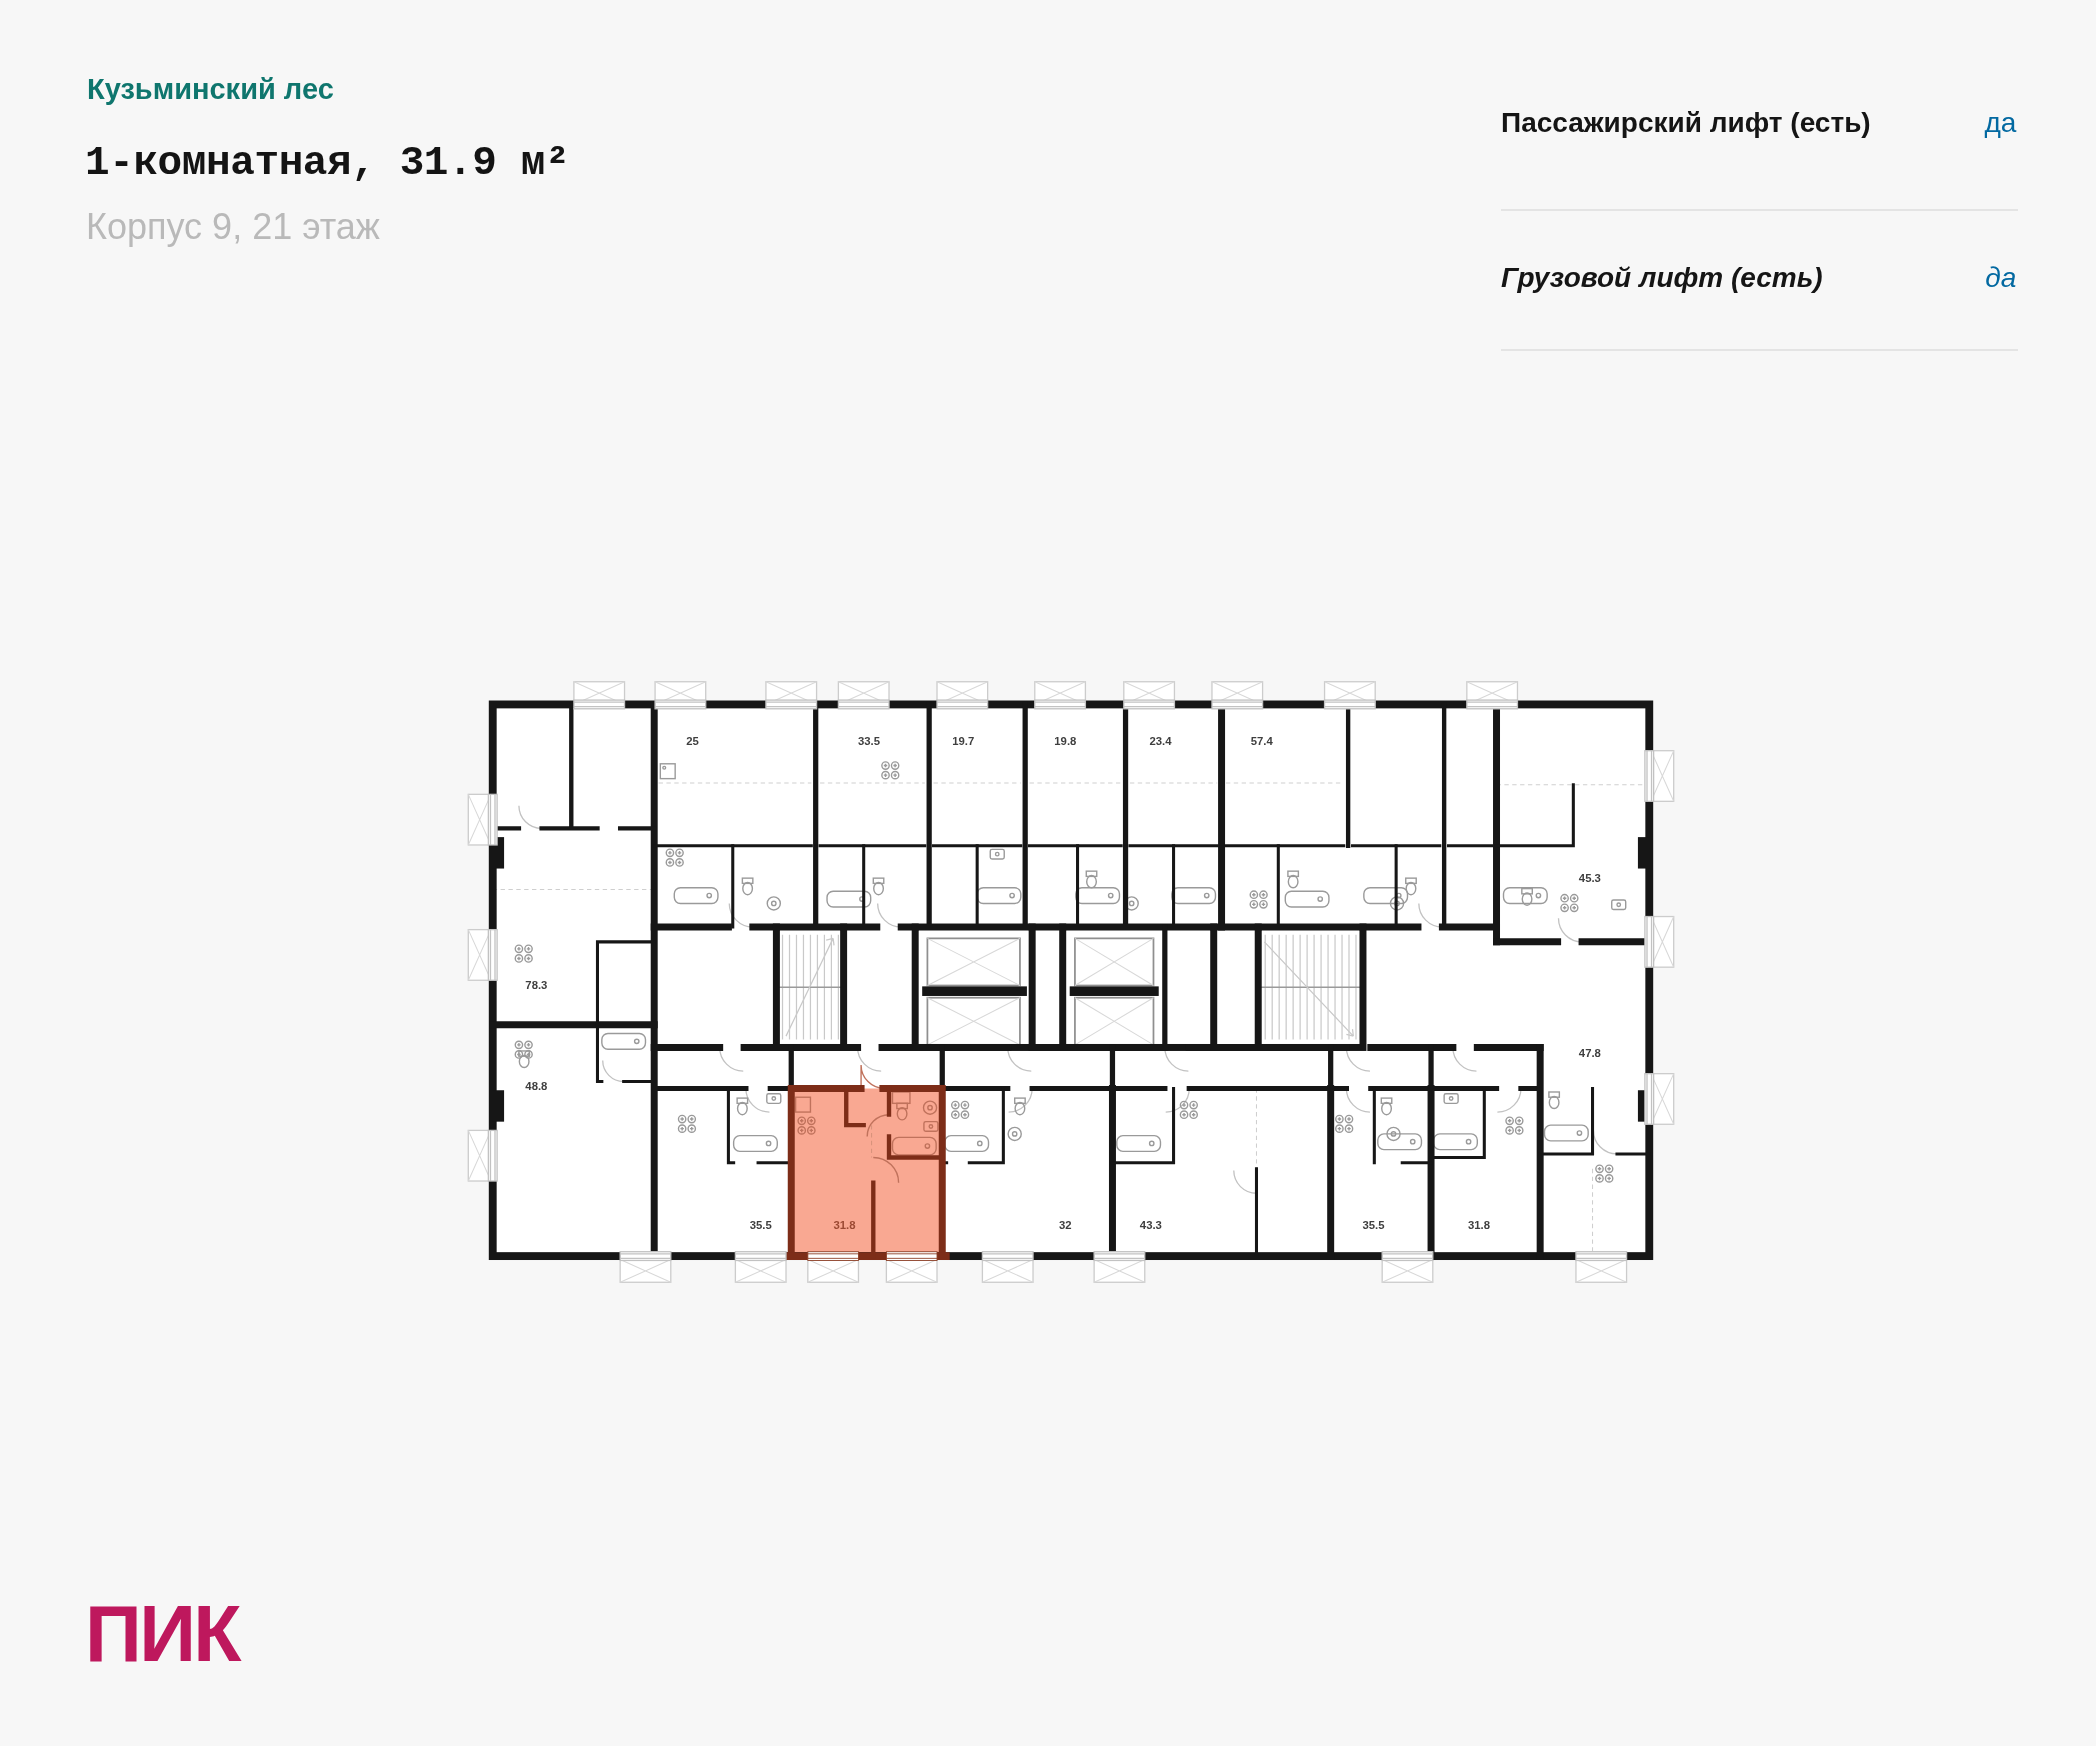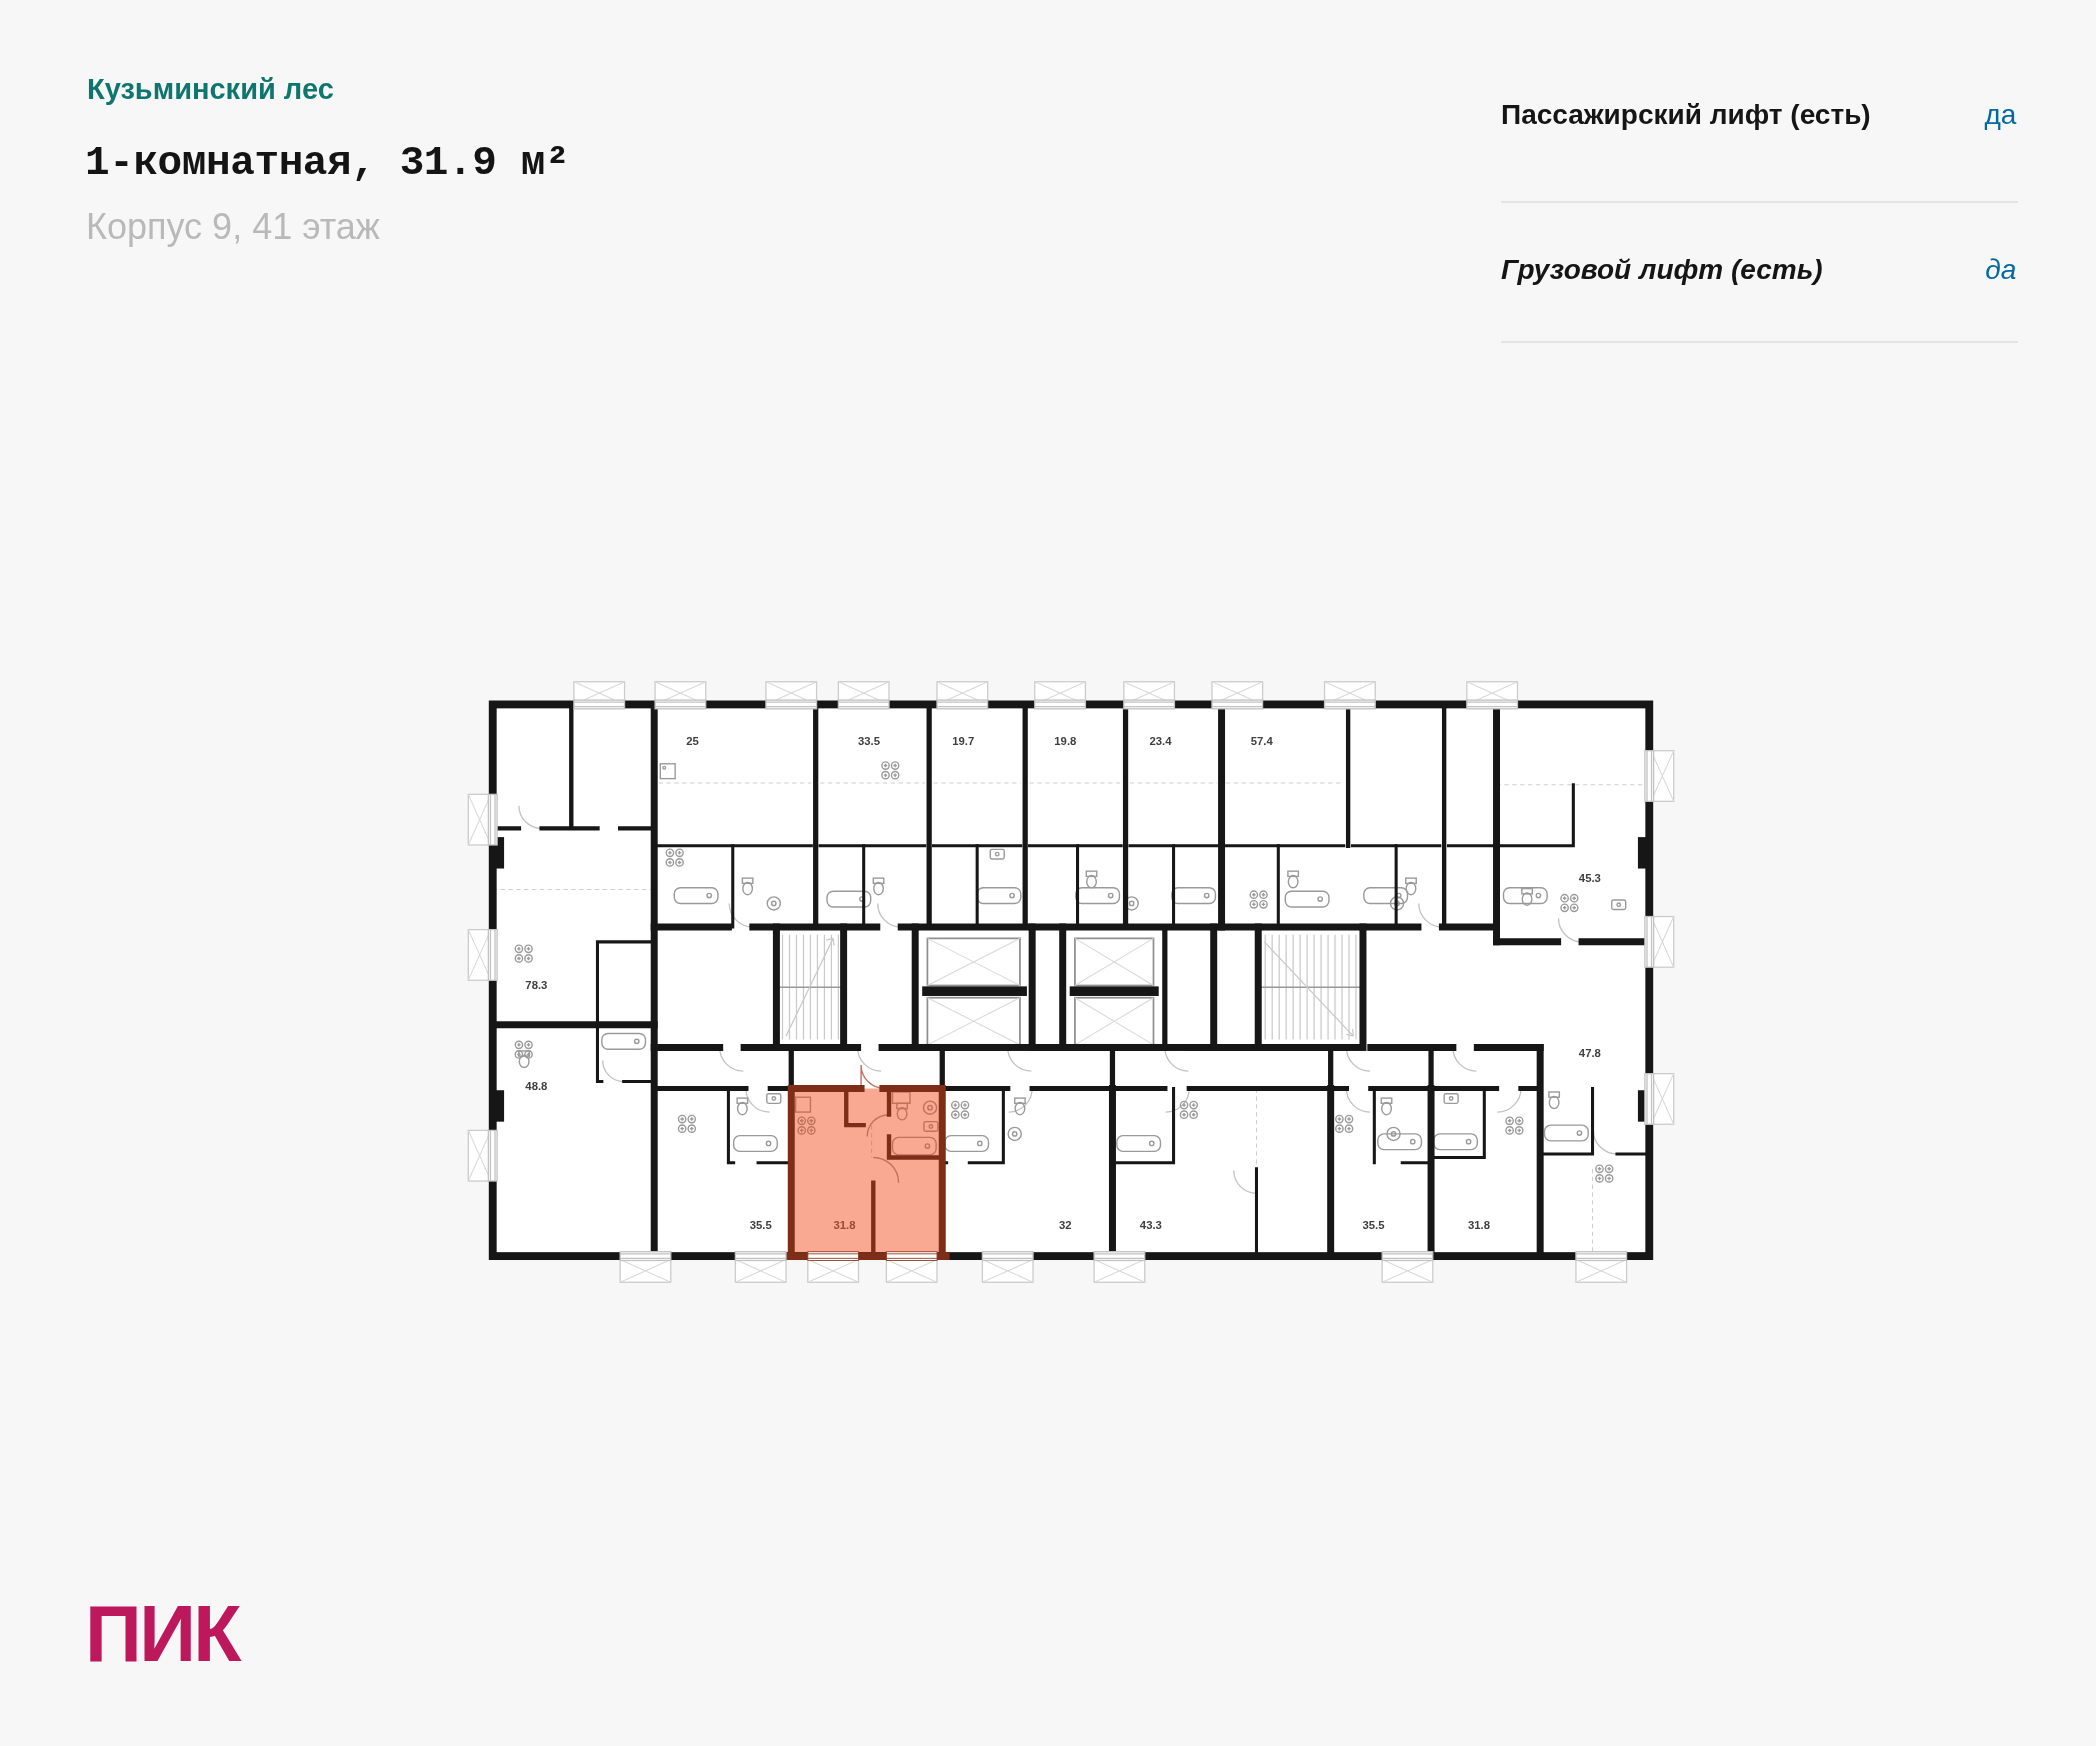--- a/index.html
+++ b/index.html
@@ -2,21 +2,21 @@
 <html style="font-size:14px"><head>
 <meta charset="utf-8">
 <style>
   html,body{margin:0;padding:0;background:#f7f7f7;}
   .page{position:relative;width:2096px;height:1747px;background:#f7f7f7;overflow:hidden;
         font-family:"Liberation Sans",sans-serif;}
   .abs{position:absolute;}
   .project{left:87px;top:73px;font-size:29px;font-weight:600;color:#0f766e;}
   .title{left:85px;top:140px;font-size:41px;font-weight:700;color:#141414;letter-spacing:-0.4px;font-family:Liberation Mono, monospace;}
   .subtitle{left:86px;top:206px;font-size:36px;font-weight:500;color:#b9b9b9;}
-  .specs{left:1501px;top:8px;width:517px;height:349px;}
+  .specs{left:1501px;top:16px;width:517px;height:349px;}
   .spec-row{position:absolute;left:0;width:517px;}
   .spec-label{font-size:28px;font-weight:700;color:#151515;}
   .spec-value{position:absolute;right:1.7px;top:0;font-size:28px;font-weight:400;color:#0369a1;}
   .divider{position:absolute;left:0;width:517px;height:1.7px;background:#e4e4e4;}
   .logo{left:85px;top:1588px;font-size:79px;font-weight:800;color:#be185d;letter-spacing:-2.6px;}
   .plan-wrap{left:466px;top:680px;width:1210px;height:611px;}
   
   .w{stroke:#161616;fill:none;stroke-linecap:square;}
   .w9{stroke-width:9;} .w8{stroke-width:8;} .w6{stroke-width:6;} .w5{stroke-width:5;} .w4{stroke-width:3.5;}
   .hlw{stroke:#7D2D18;fill:none;stroke-linecap:square;}
@@ -34,21 +34,21 @@
   .lblh{fill:#9C4A33;}
   .hlwin{stroke:#8a3a20;}
 </style>
 </head>
 <body>
 
 <div class="page">
 
   <div class="abs project">Кузьминский лес</div>
   <div class="abs title">1-комнатная, 31.9 м²</div>
-  <div class="abs subtitle">Корпус 9, 41 этаж</div>
+  <div class="abs subtitle">Корпус 9, 21 этаж</div>
 
   <div class="abs specs">
     <div class="spec-row" style="top:91px;">
       <span class="spec-label">Пассажирский лифт (есть)</span>
       <span class="spec-value">да</span>
     </div>
     <div class="divider" style="top:193px;"></div>
     <div class="spec-row" style="top:246px;font-style:italic;">
       <span class="spec-label">Грузовой лифт (есть)</span>
       <span class="spec-value">да</span>

